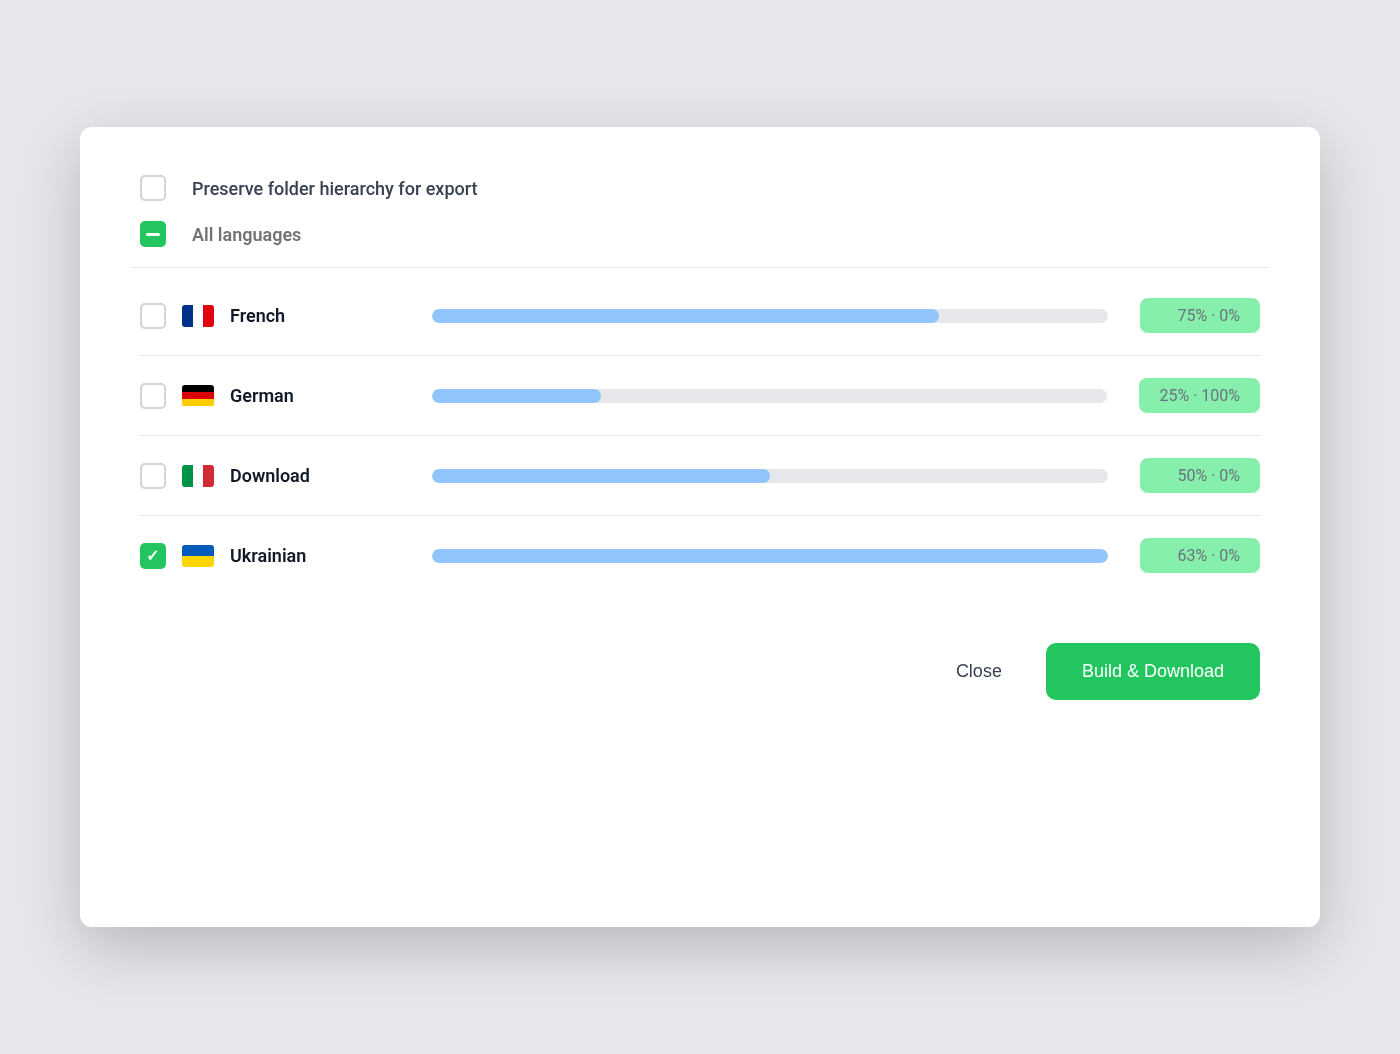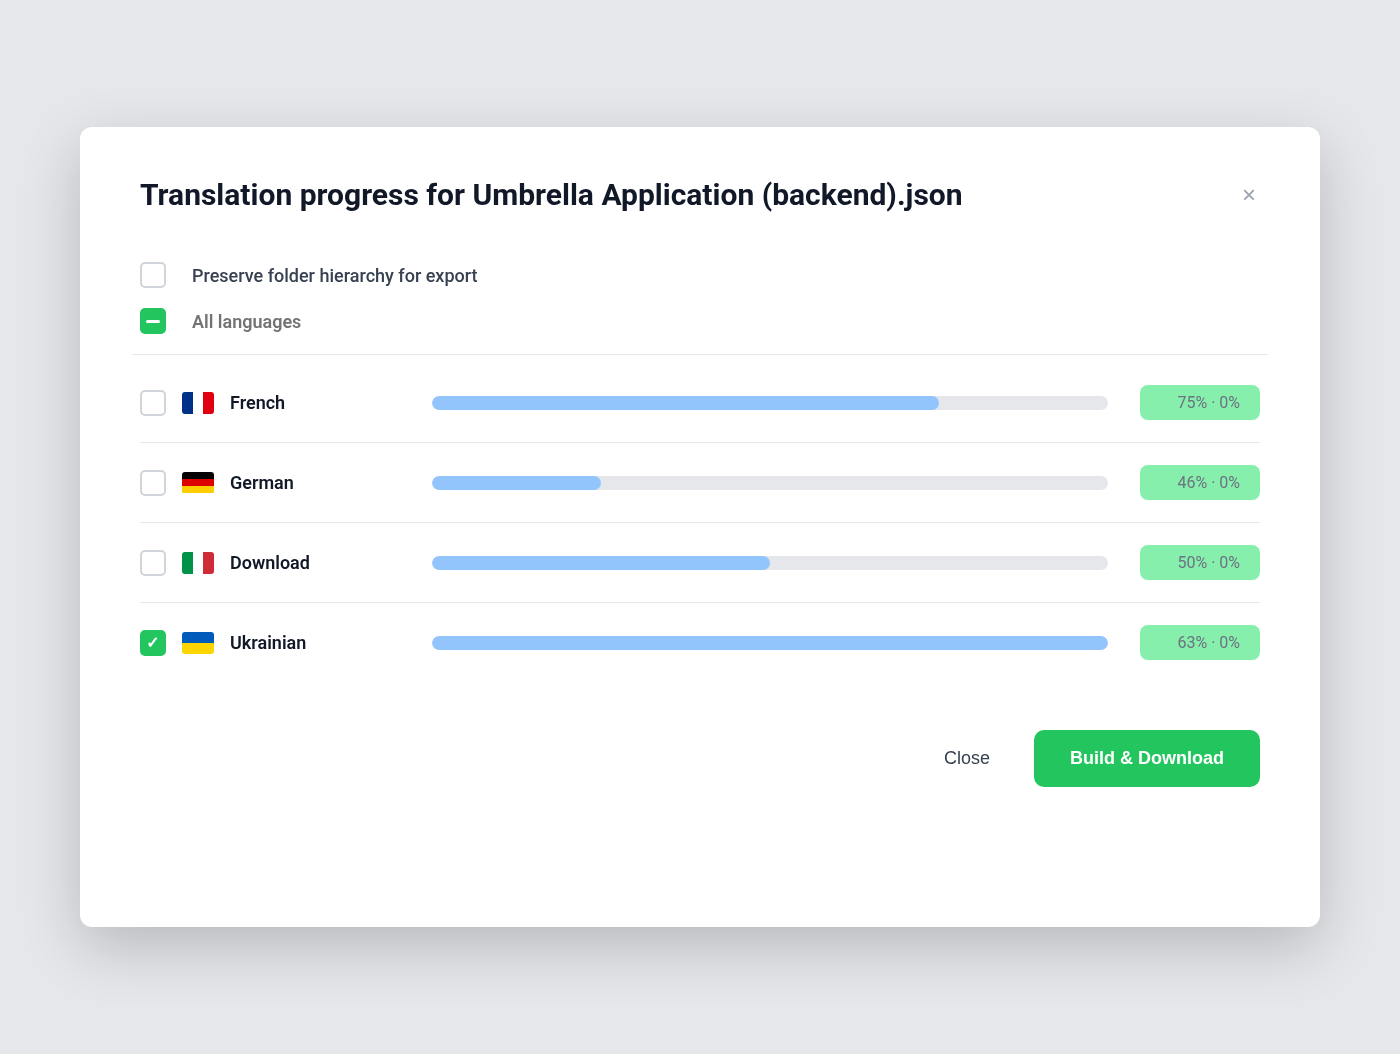--- a/index.html
+++ b/index.html
@@ -214,21 +214,21 @@
       padding: 12px 20px;
     }
 
     .build-download-btn {
       background: #22c55e;
       color: white;
       border: none;
       border-radius: 10px;
       padding: 18px 36px;
       font-size: 18px;
-      font-weight: 700;
+      font-weight: 400;
       cursor: pointer;
     }
 
     
     .french-flag {
       display: flex;
       width: 32px;
       height: 22px;
       border-radius: 3px;
       overflow: hidden;
@@ -273,24 +273,20 @@
     }
     .ukrainian-flag .blue { background: #005bbb; flex: 1; }
     .ukrainian-flag .yellow { background: #ffd500; flex: 1; }
   </style>
 </head>
 <body>
 
 <div class="modal-overlay">
   <div class="modal">
 
-    <div class="modal-header">
-      <h1 class="modal-title">Translation progress for Umbrella Application (backend).json</h1>
-      <button class="close-btn">×</button>
-    </div>
 
     <div class="preserve-row">
       <div class="checkbox-empty"></div>
       <span class="preserve-label">Preserve folder hierarchy for export</span>
     </div>
 
     <div class="preserve-row">
       <div class="checkbox-green-indeterminate">
         <div class="minus-icon"></div>
       </div>
@@ -327,21 +323,21 @@
             <div class="red-g"></div>
             <div class="gold"></div>
           </div>
           <span class="lang-name">German</span>
         </div>
         <div class="progress-container">
           <div class="progress-bar-bg">
             <div class="progress-bar-fill" style="width: 25%"></div>
           </div>
         </div>
-        <div class="progress-stats">46% · 0%</div>
+        <div class="progress-stats">25% · 100%</div>
       </div>
 
       <div class="language-row">
         <div class="lang-left">
           <div class="checkbox-empty"></div>
           <div class="italian-flag">
             <div class="green"></div>
             <div class="white"></div>
             <div class="red"></div>
           </div>

